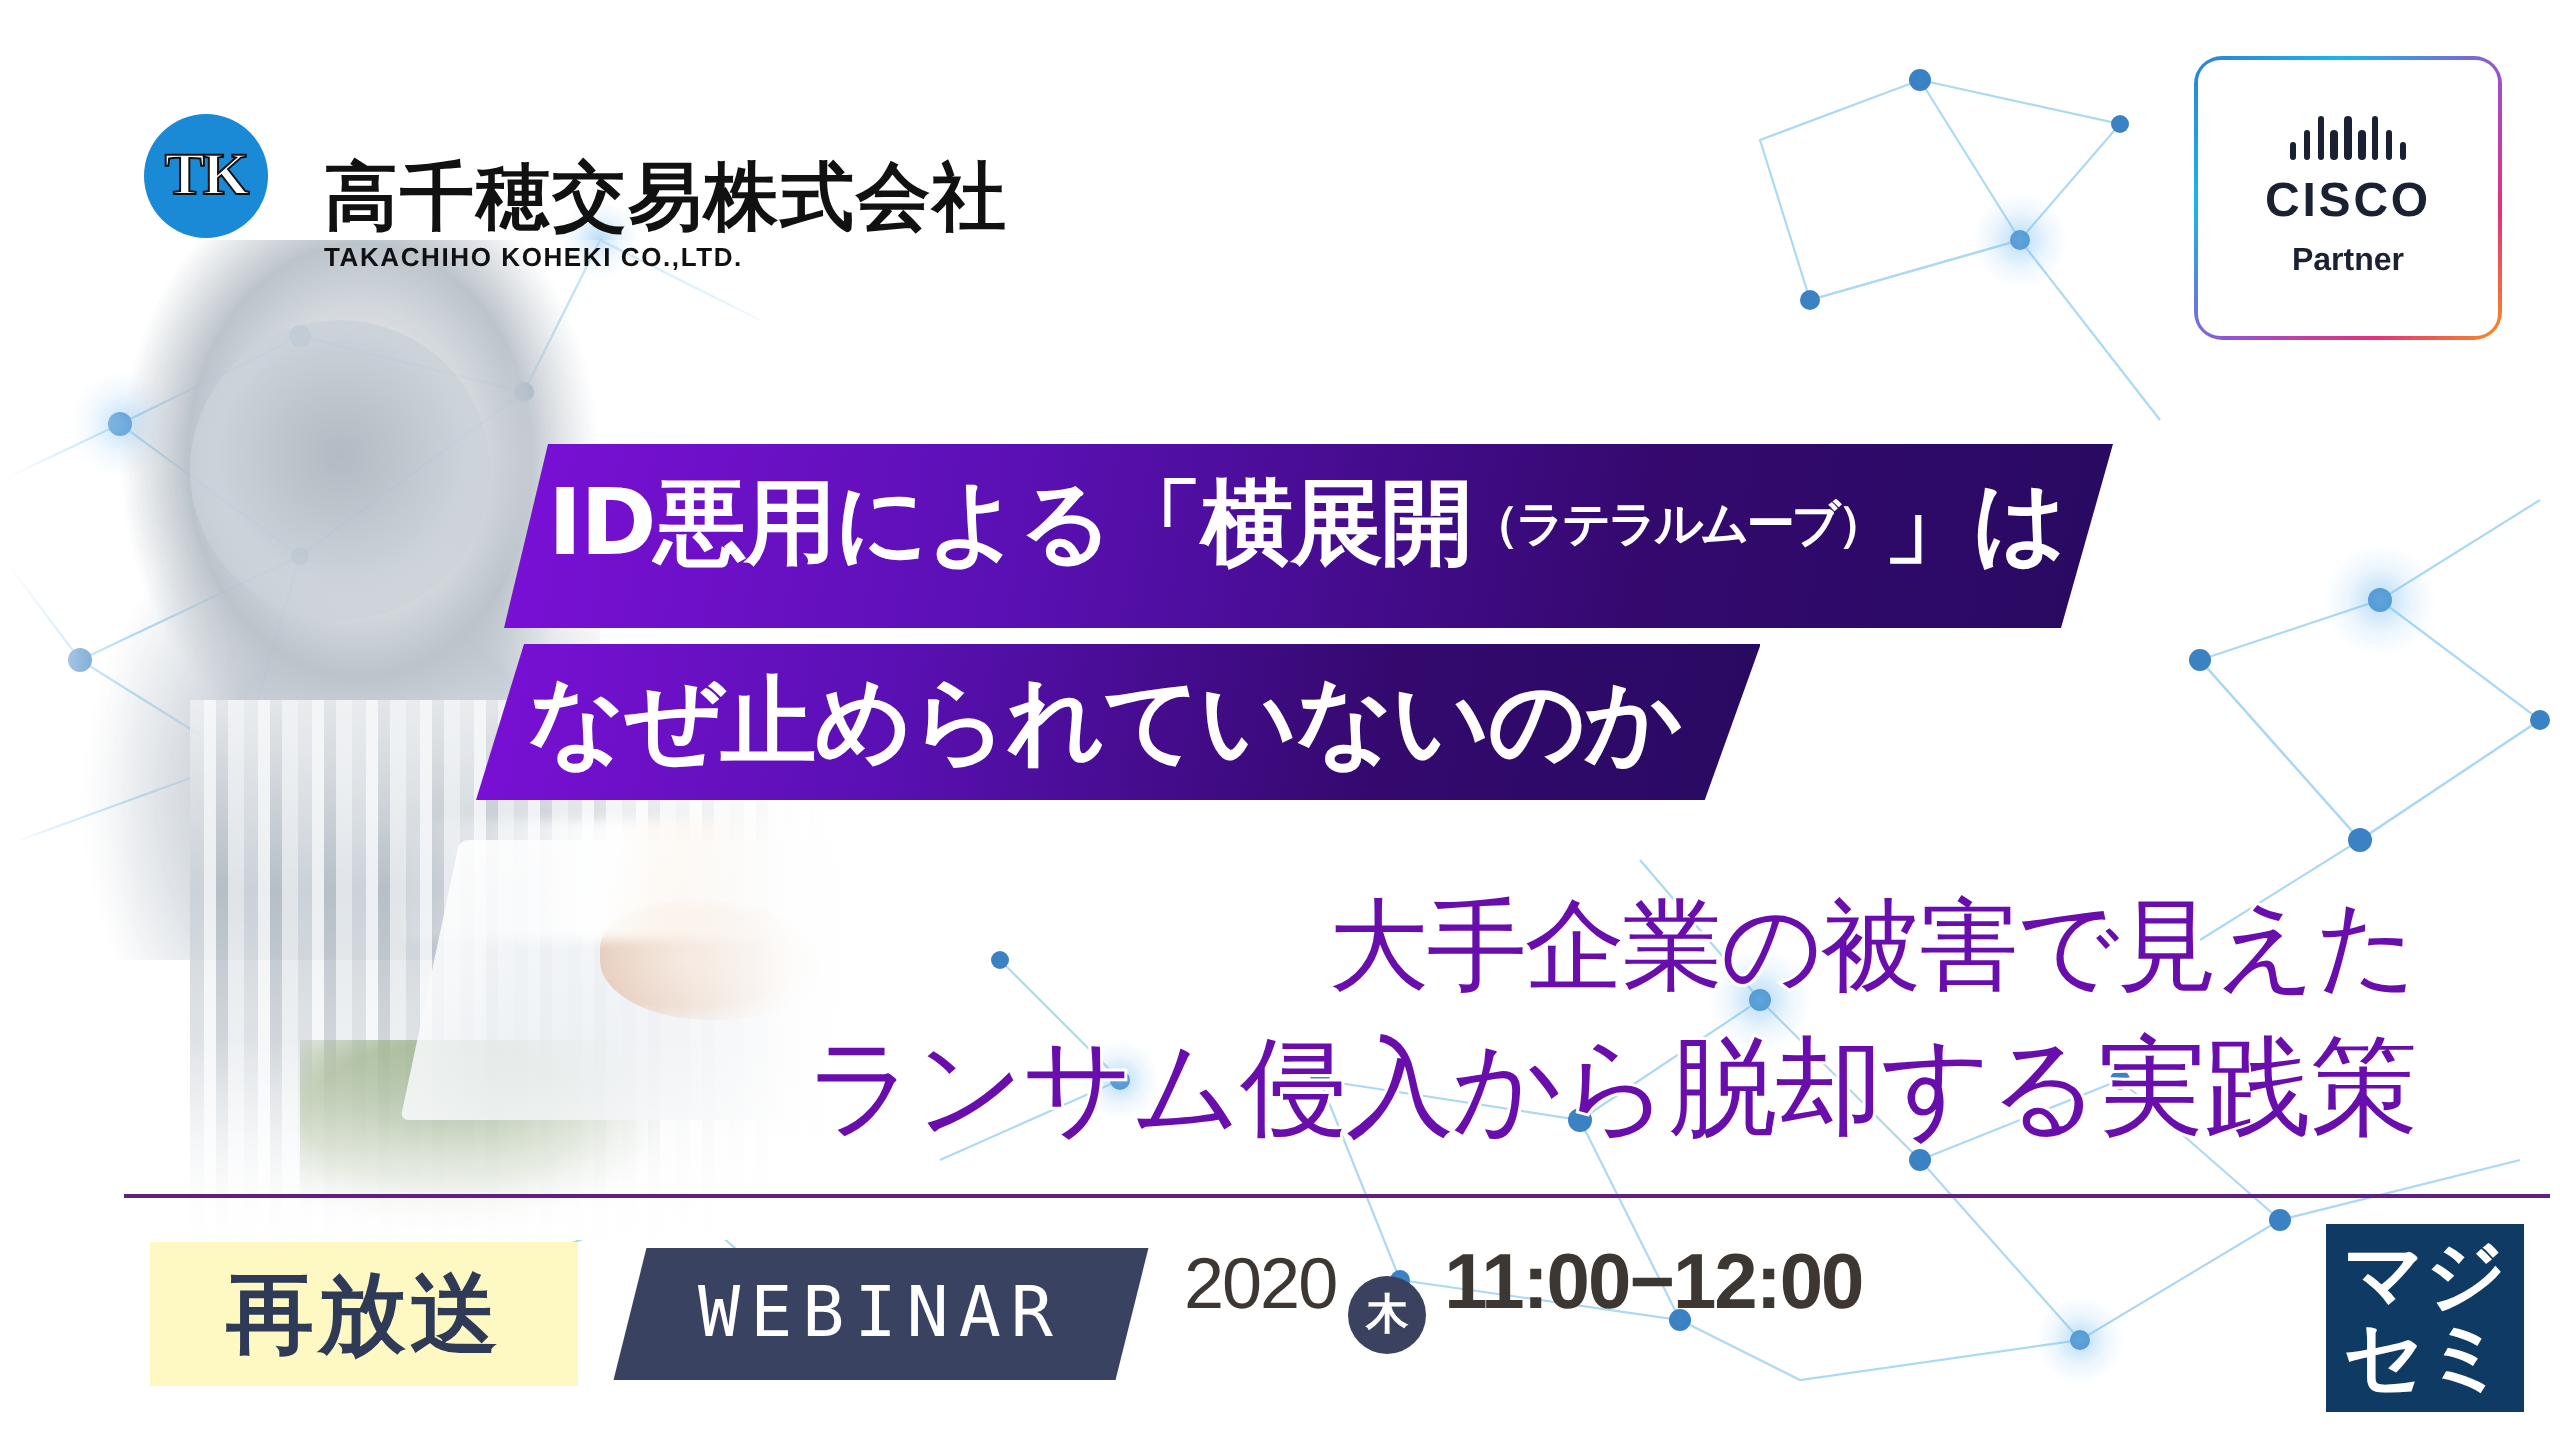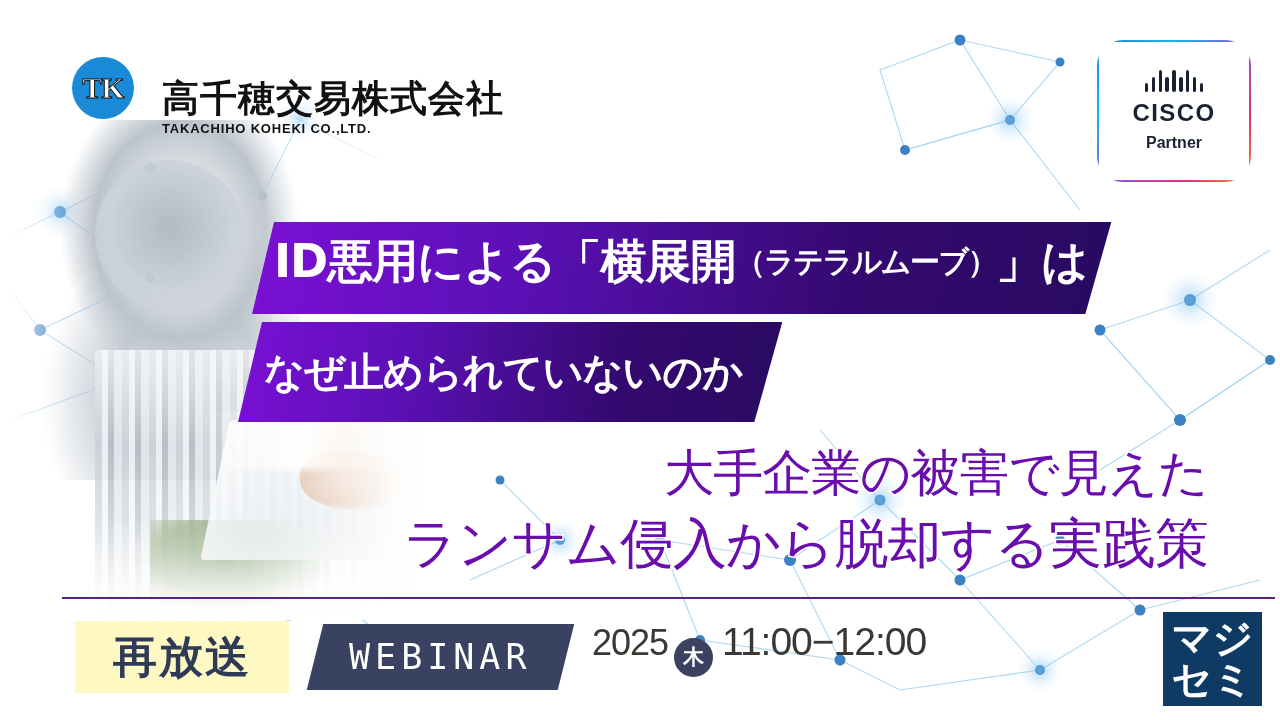--- a/index.html
+++ b/index.html
@@ -83,23 +83,23 @@
   }
   .logo-mark::before{
     content:"";position:absolute;left:2px;right:2px;top:26px;height:3px;background:#1b8ad6;
   }
   .logo-text{display:flex;flex-direction:column;line-height:1;margin-top:40px;}
   .logo-jp{font-size:37px;font-weight:bold;color:#111;letter-spacing:1px;
            font-family:"DejaVu Sans","Liberation Sans",sans-serif;}
   .logo-en{font-size:13px;font-weight:bold;color:#111;letter-spacing:.8px;margin-top:5px;}
 
   .cisco-badge{
-    position:absolute;left:1097px;top:28px;width:154px;height:142px;border-radius:26px;
+    position:absolute;left:1097px;top:28px;width:154px;height:142px;border-radius:14px;
     background:linear-gradient(135deg,#2f7fd8 0%,#19b6e8 25%,#9b4fd0 55%,#e5307a 78%,#f5901e 100%);
-    padding:2px;box-sizing:border-box;margin-top:12px;
+    padding:2px;box-sizing:border-box;
   }
   .cisco-inner{
     width:100%;height:100%;background:#fff;border-radius:11px;
     display:flex;flex-direction:column;align-items:center;justify-content:center;gap:7px;
   }
   .cisco-bars{display:flex;align-items:flex-end;gap:3.5px;height:22px;}
   .cisco-bars i{display:block;width:3.4px;background:#1a2133;border-radius:2px;}
   .cisco-word{font-size:24px;font-weight:bold;color:#1a2133;letter-spacing:1.4px;}
   .cisco-partner{font-size:16px;font-weight:bold;color:#1a2133;}
 
@@ -110,25 +110,25 @@
     color:#fff;
     font-family:"DejaVu Sans","Liberation Sans",sans-serif;
     font-weight:bold;
     white-space:nowrap;
   }
   #band1{
     left:252px;top:222px;height:80px;padding:0 24px 12px 22px;
     clip-path:polygon(22px 0, 100% 0, calc(100% - 26px) 100%, 0 100%);
     font-size:46px;letter-spacing:-1px;
   }
-  #band1 .ruby{font-size:30px;letter-spacing:-1.5px;}
+  #band1 .ruby{font-size:24px;letter-spacing:-1.5px;}
   #band2{
-    left:238px;top:322px;height:100px;padding:0 40px 0 26px;
+    left:238px;top:322px;height:78px;padding:0 40px 0 26px;
     clip-path:polygon(24px 0, 100% 0, calc(100% - 28px) 100%, 0 100%);
-    font-size:40px;letter-spacing:-1px;
+    font-size:48px;letter-spacing:-1px;
   }
 
   
   .sub{
     position:absolute;right:72px;
     font-family:"DejaVu Sans","Liberation Sans",sans-serif;
     font-weight:normal;color:#6a0dad;white-space:nowrap;text-align:right;
     -webkit-text-stroke:3px #ffffff;
     paint-order:stroke fill;
     letter-spacing:-1px;
@@ -161,21 +161,21 @@
     color:#3c3733;font-family:"Liberation Sans","DejaVu Sans",sans-serif;
   }
   .dt-year{font-size:36px;letter-spacing:-1px;}
   .dt-day{font-size:62px;letter-spacing:-2px;margin:0 2px 0 8px;line-height:1;}
   .dt-dow{
     width:39px;height:39px;border-radius:50%;background:#3a4260;color:#fff;
     display:inline-flex;align-items:center;justify-content:center;
     font-size:21px;font-weight:bold;align-self:center;margin:0 9px 0 6px;
     font-family:"DejaVu Sans","Liberation Sans",sans-serif;
   }
-  .dt-time{font-size:39px;letter-spacing:-1px;}
+  .dt-time{font-size:39px;letter-spacing:-1px;font-weight:bold;}
 
   .majisemi{
     position:absolute;left:1163px;top:612px;width:99px;height:94px;background:#0e3a63;
     display:flex;flex-direction:column;align-items:center;justify-content:center;line-height:1.02;
   }
   .majisemi span{
     color:#fff;font-size:40px;font-weight:bold;letter-spacing:0px;
     font-family:"DejaVu Sans","Liberation Sans",sans-serif;
   }
 </style>
@@ -312,21 +312,21 @@
 
   <div class="rebroadcast">
     <span>再放送</span>
   </div>
 
   <div class="webinar">
     <span>WEBINAR</span>
   </div>
 
   <div class="datetime">
-    <span class="dt-year">2025</span>
+    <span class="dt-year">2020</span>
     <span class="dt-dow">木</span>
     <span class="dt-time">11:00−12:00</span>
   </div>
 
   <div class="majisemi">
     <span>マジ</span>
     <span>セミ</span>
   </div>
 
 </div>

